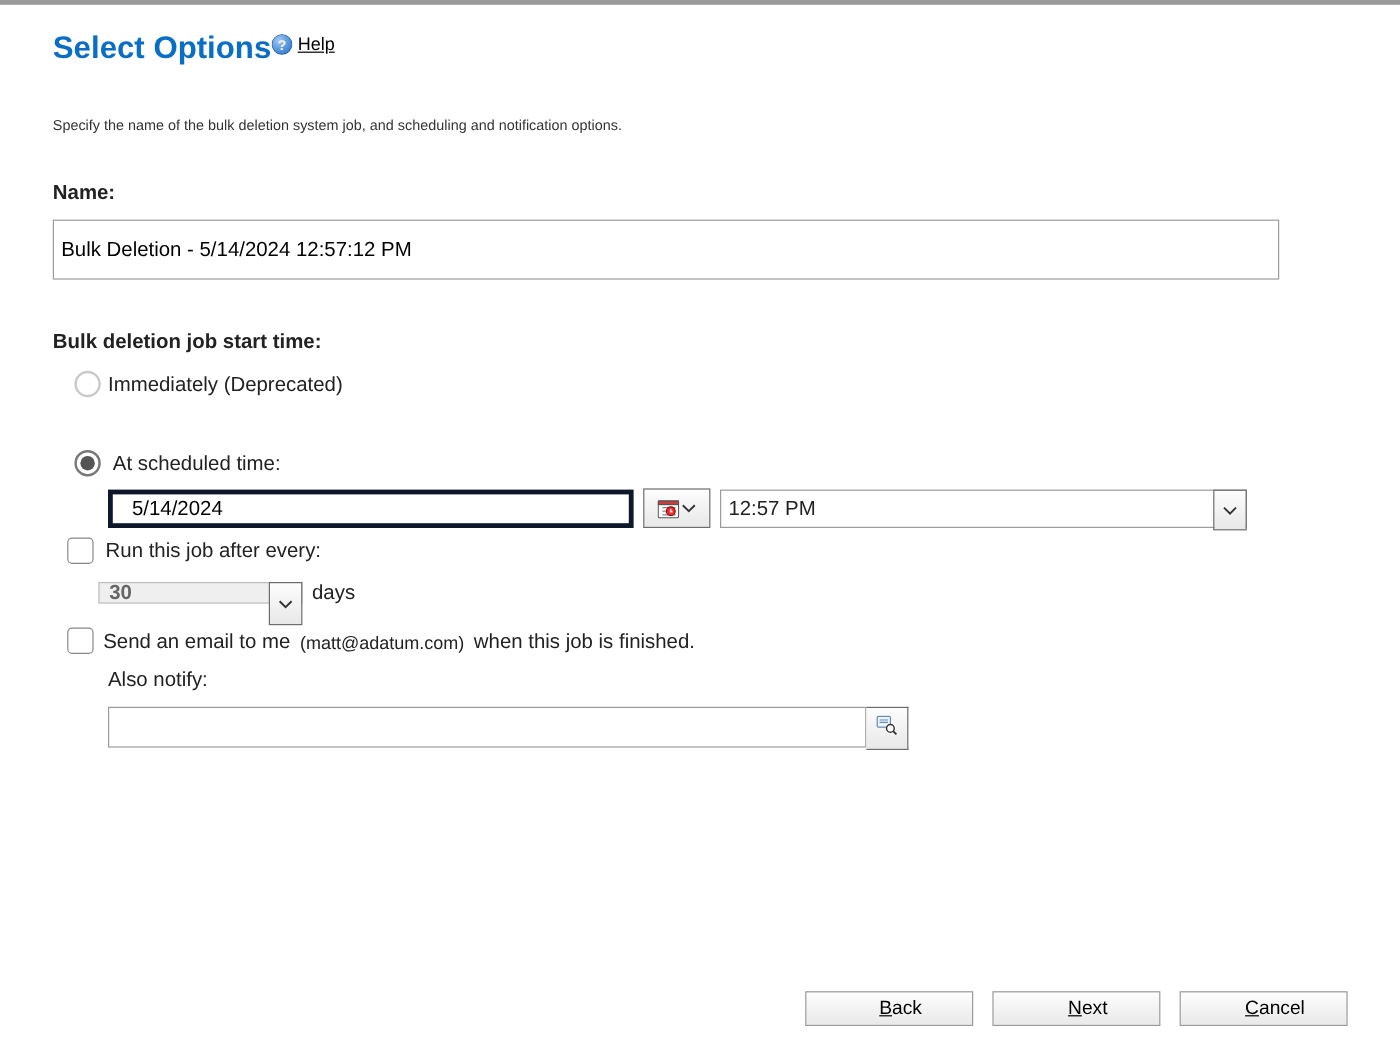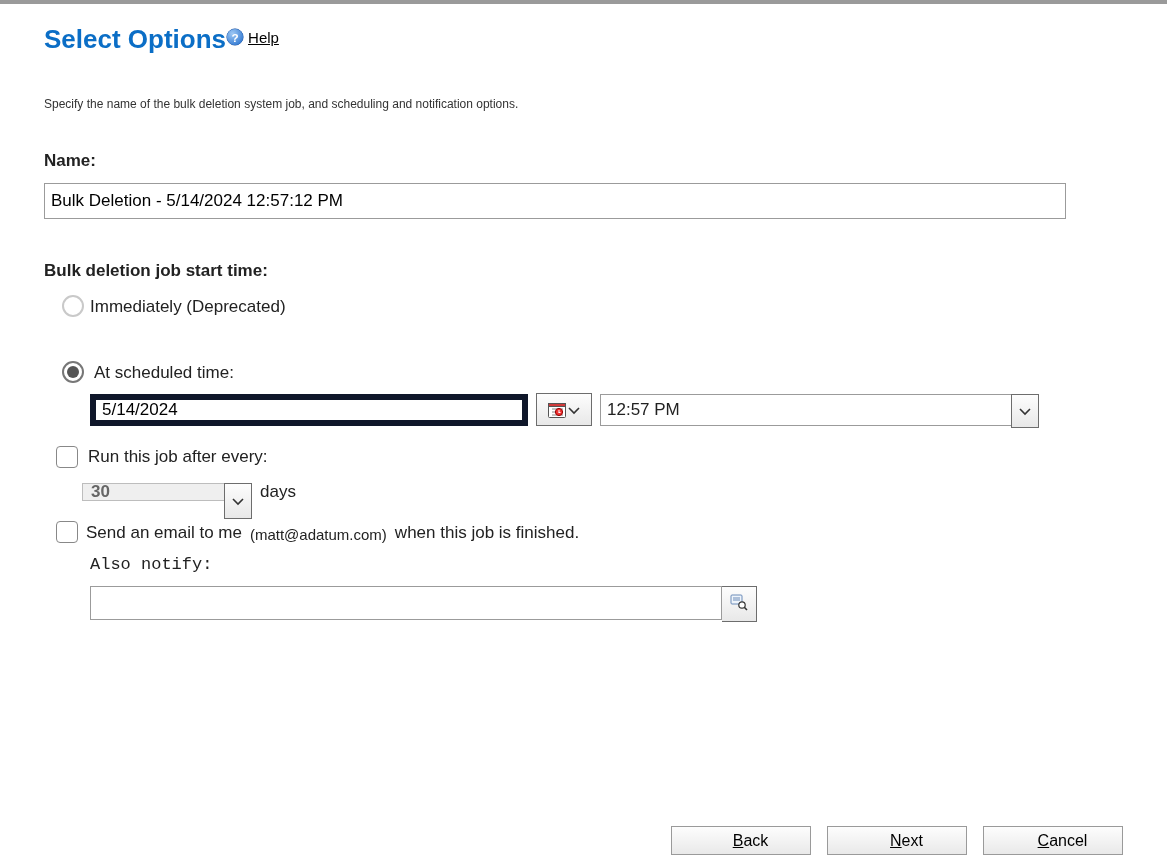--- a/index.html
+++ b/index.html
@@ -55,21 +55,21 @@
     font-size: 12px;
     color: #333;
   }
   .field-label {
     font-weight: 600;
     font-size: 17px;
     margin-top: 40px;
   }
   .name-input {
     width: 1022px;
-    height: 36px;
+    height: 50px;
     margin-top: 12px;
     border: 1px solid #9b9b9b;
     padding: 2px 6px;
     font-size: 17px;
     box-sizing: border-box;
     font-family: inherit;
   }
   .section-label {
     font-weight: 600;
     font-size: 17px;
@@ -106,22 +106,22 @@
   .sched-row {
     display: flex;
     align-items: center;
     gap: 8px;
     margin-left: 46px;
     margin-top: 10px;
   }
   .date-input {
     width: 438px;
     height: 32px;
-    border: 6px solid #0f172a;
-    padding: 2px 6px;
+    border: 4px solid #0f172a;
+    padding: 2px 16px;
     font-size: 17px;
     box-sizing: border-box;
     font-family: inherit;
   }
   .date-picker-btn {
     width: 54px;
     height: 31px;
     border: 1px solid #6d6d6d;
     background: linear-gradient(#fdfdfd,#e8e8e8);
     display: inline-flex;
@@ -155,21 +155,21 @@
     border: 1px solid #6d6d6d;
     background: linear-gradient(#fdfdfd,#e8e8e8);
     display:flex;align-items:center;justify-content:center;
     cursor:pointer;
   }
   .check-row {
     display: flex;
     align-items: center;
     gap: 10px;
     margin-left: 12px;
-    margin-top: 20px;
+    margin-top: 8px;
     font-size: 17px;
   }
   .checkbox {
     width: 20px;
     height: 20px;
     border: 1.5px solid #888;
     border-radius: 4px;
     background:#fff;
     cursor:pointer;
     flex:0 0 auto;
@@ -211,21 +211,20 @@
     gap:8px;
     margin-left:12px;
     margin-top: 19px;
     font-size:17px;
   }
   .email-addr { font-size:15px; }
   .also-label {
     margin-left: 46px;
     margin-top: 12px;
     font-size:17px;
-    font-family:Liberation Mono, monospace;
   }
   .notify-row {
     display:flex;
     align-items:stretch;
     margin-left:46px;
     margin-top:12px;
   }
   .notify-input {
     width: 632px;
     height: 34px;

